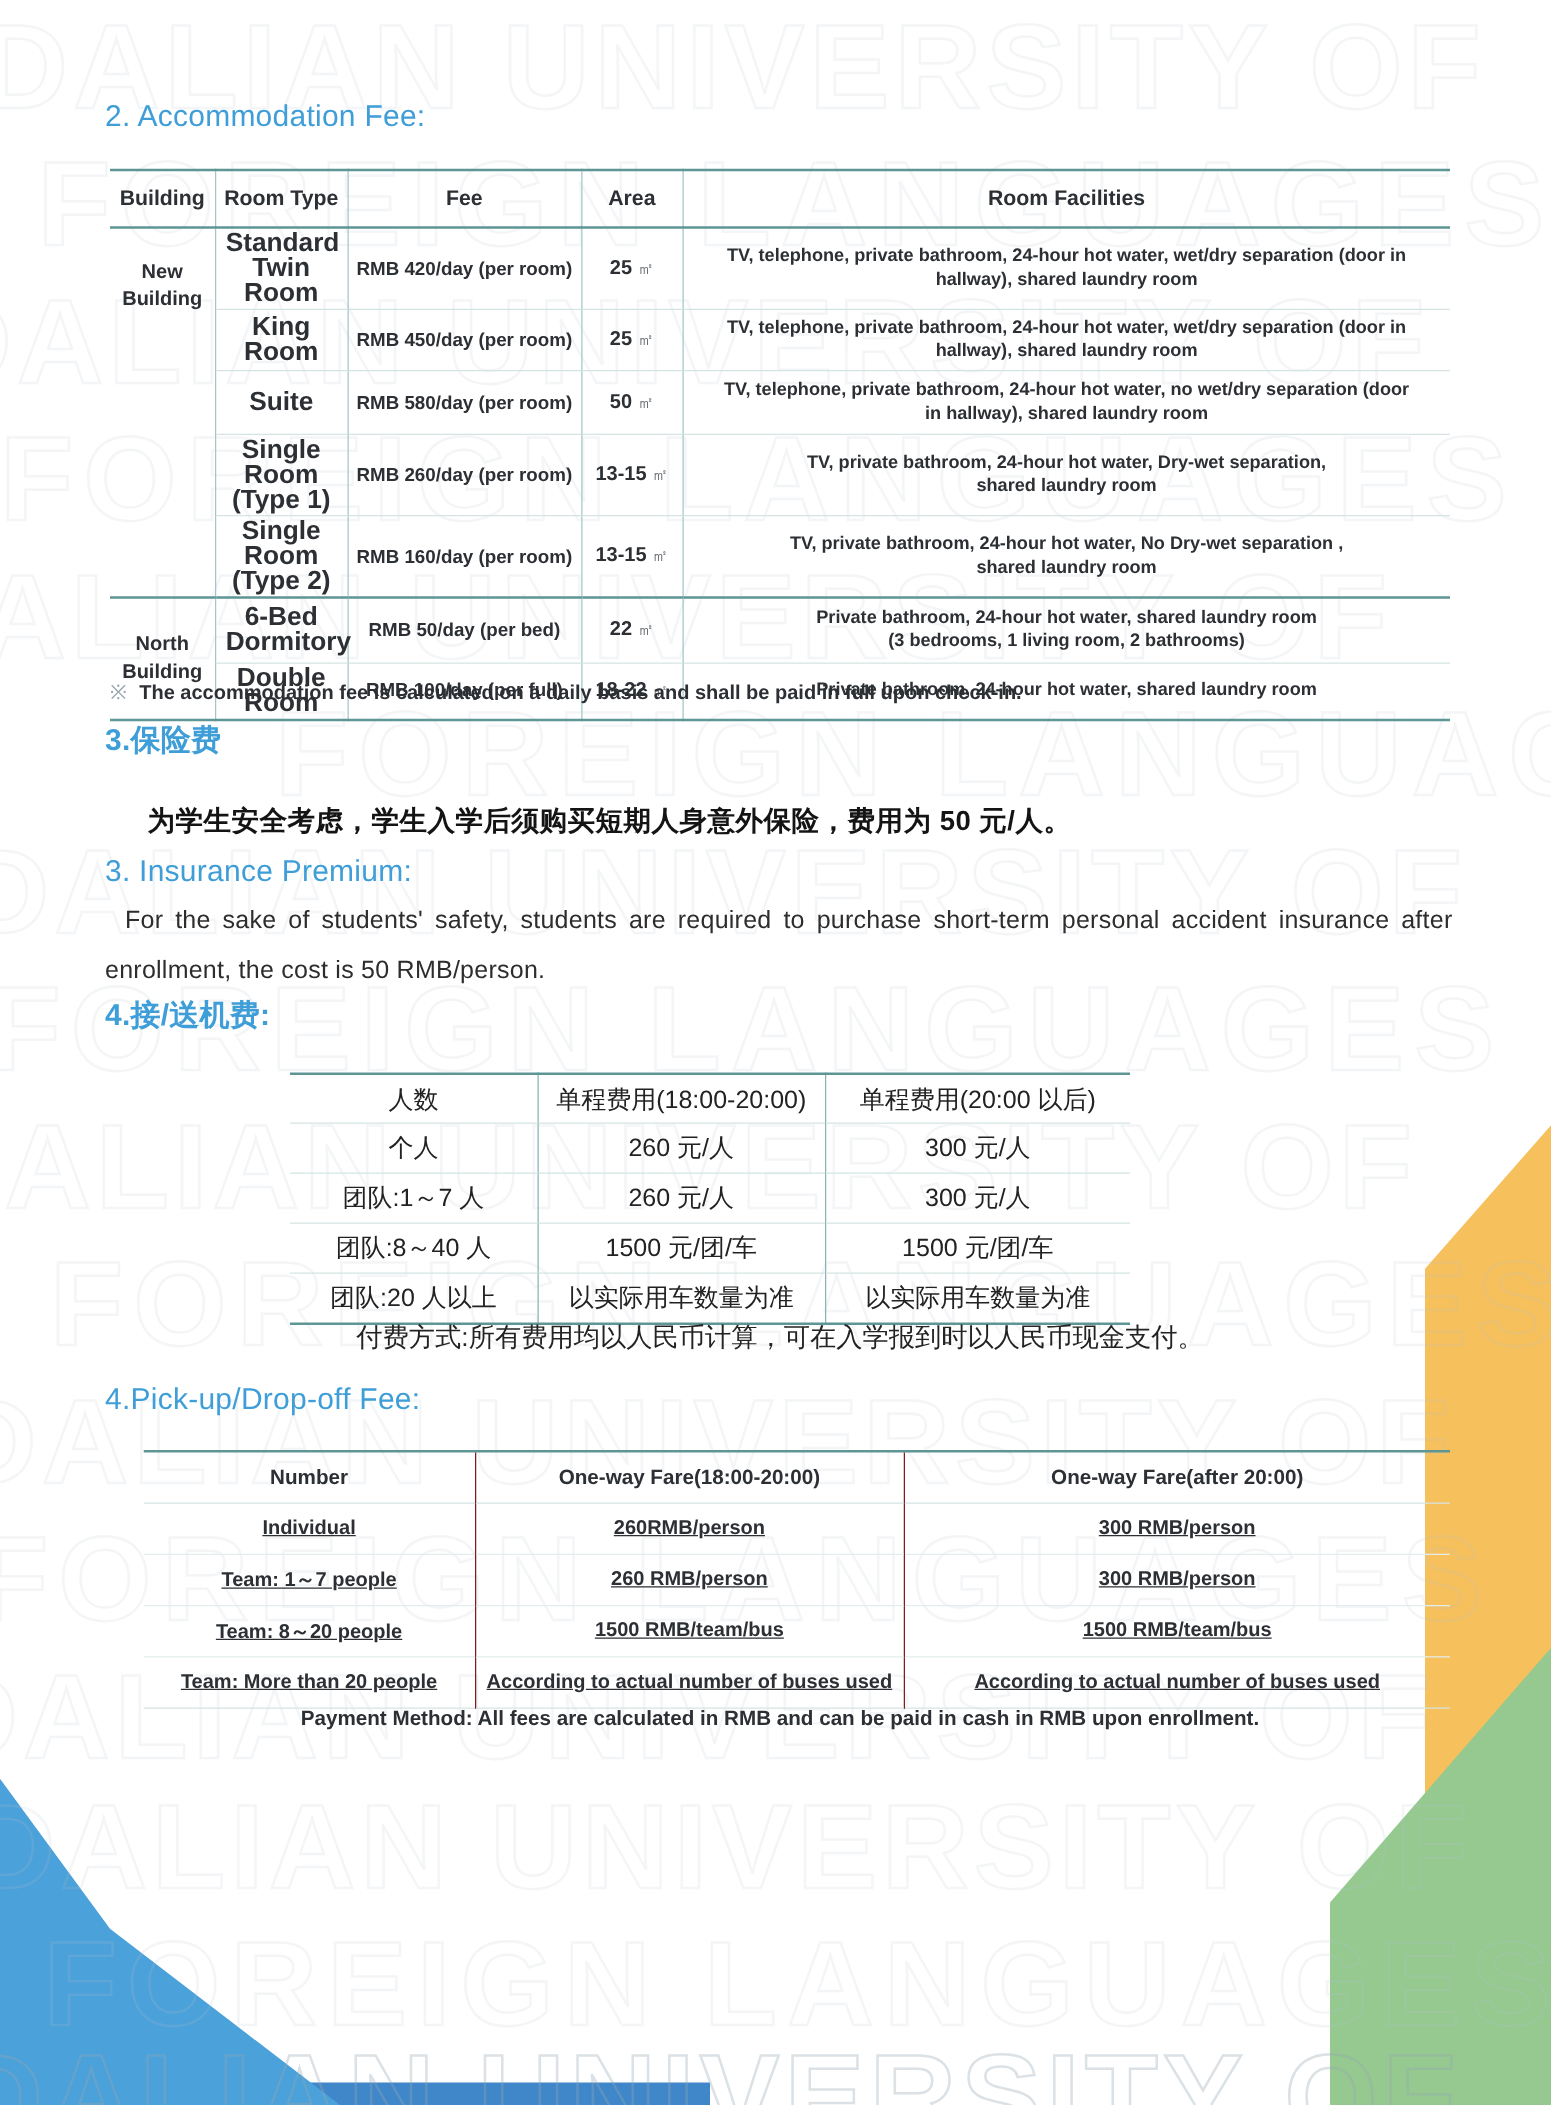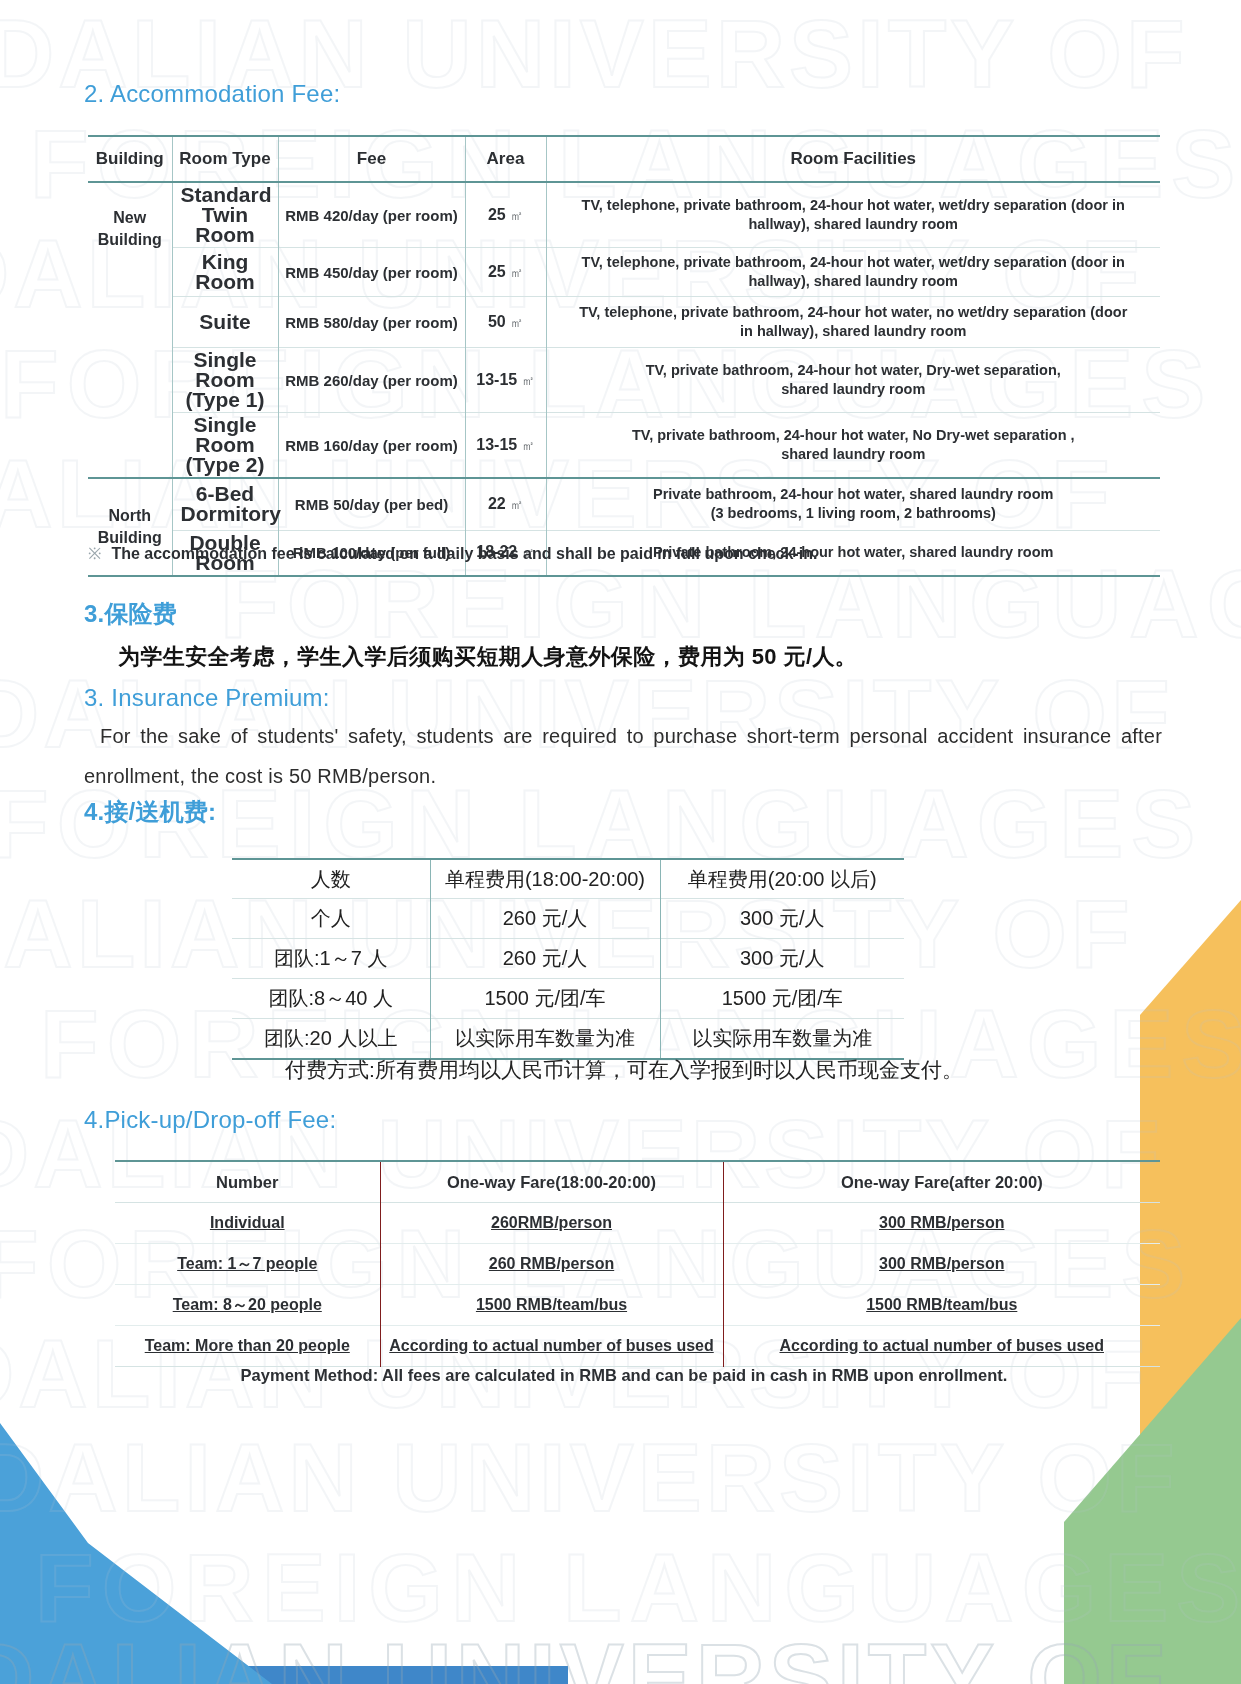--- a/index.html
+++ b/index.html
@@ -169,21 +169,21 @@
           <td class="vline area"><span>18-22</span> <span class="unit">㎡</span></td>
           <td class="vline fac">Private bathroom, 24-hour hot water, shared laundry room</td>
         </tr>
       </tbody>
     </table>
 
     <div class="note-line">
       <span class="sym">※</span><span>The accommodation fee is calculated on a daily basis and shall be paid in full upon check-in.</span>
     </div>
 
-    <div class="sec-heading" style="left:84px;top:598px;">3.保险费</div>
+    <div class="sec-heading" style="left:84px;top:576px;">3.保险费</div>
     <div class="zh-bold-line">为学生安全考虑，学生入学后须购买短期人身意外保险，费用为 50 元/人。</div>
     <div class="sec-heading en" style="left:84px;top:684px;">3. Insurance Premium:</div>
     <div class="en-paragraph">For the sake of students' safety, students are required to purchase short-term personal accident insurance after enrollment, the cost is 50 RMB/person.</div>
 
     <div class="sec-heading" style="left:84px;top:796px;font-weight:700;">4.接/送机费:</div>
 
     <table class="zh-table">
       <colgroup>
           <col style="width:198px">
           <col style="width:230px">

